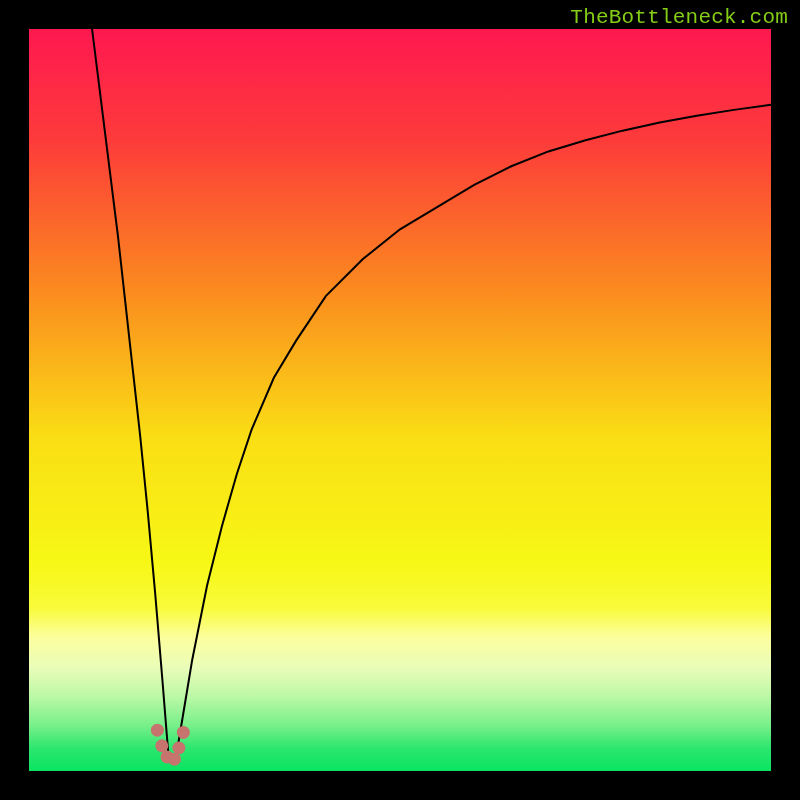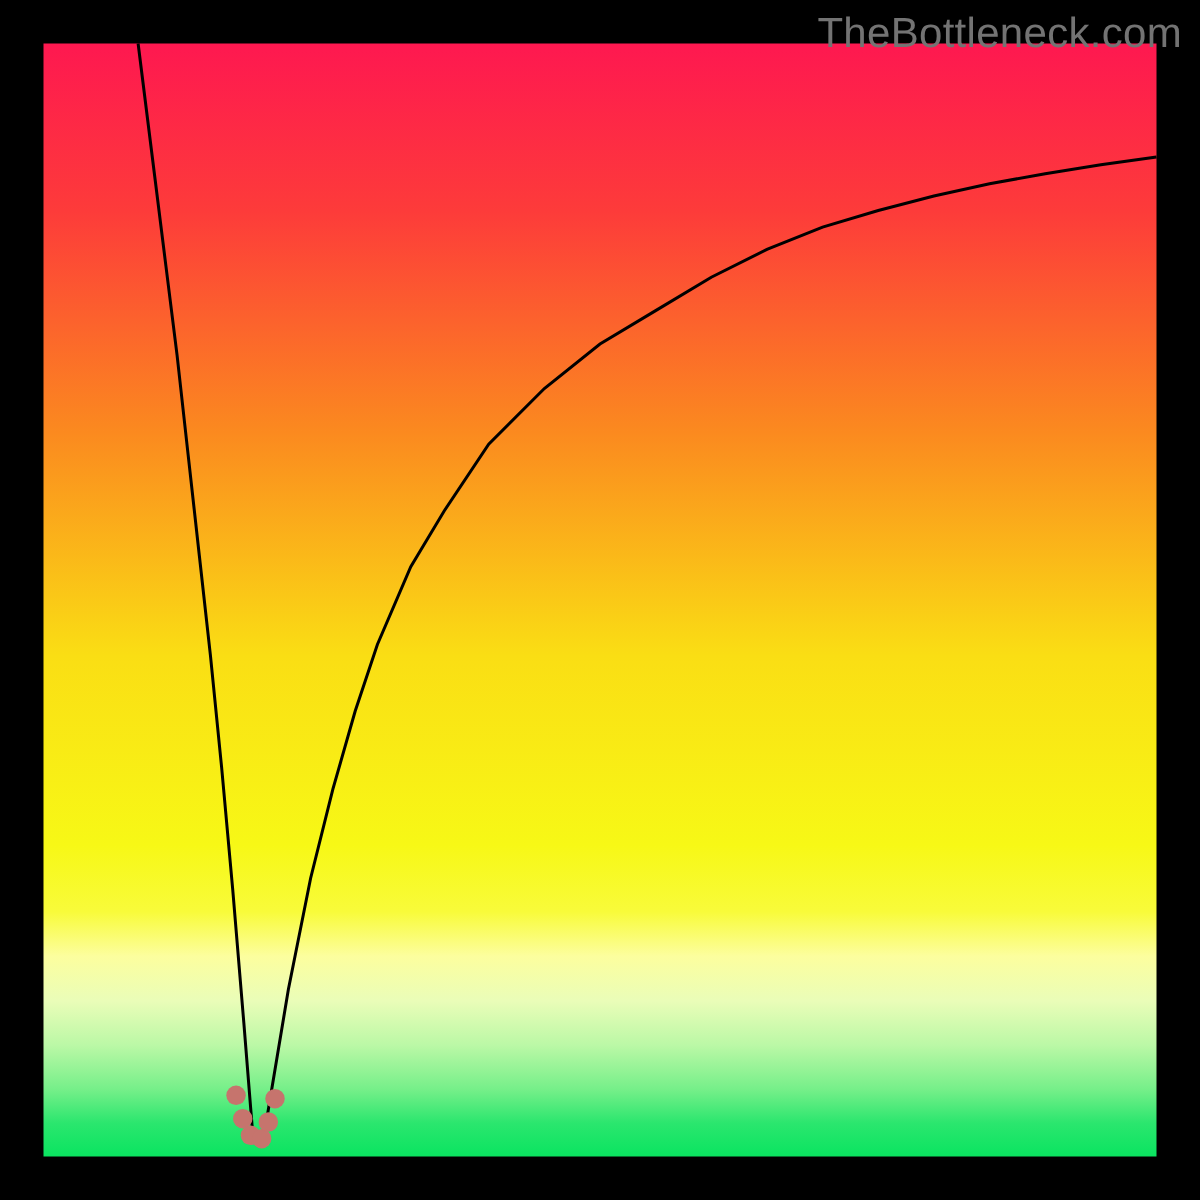--- a/index.html
+++ b/index.html
@@ -22,25 +22,25 @@
     left: 29px;
     top: 29px;
     width: 742px;
     height: 742px;
     
   }
   .watermark {
     position: absolute;
     top: 6px;
     right: 12px;
-    color: #737373;
-    font-size: 28px;
+    color: #84cc16;
+    font-size: 21px;
     font-weight: 400;
     letter-spacing: 0.2px;
-    font-family: Liberation Sans, sans-serif;
+    font-family: Liberation Mono, monospace;
   }
   svg.curves {
     position: absolute;
     left: 0;
     top: 0;
     width: 742px;
     height: 742px;
     overflow: visible;
   }
   .curve {

